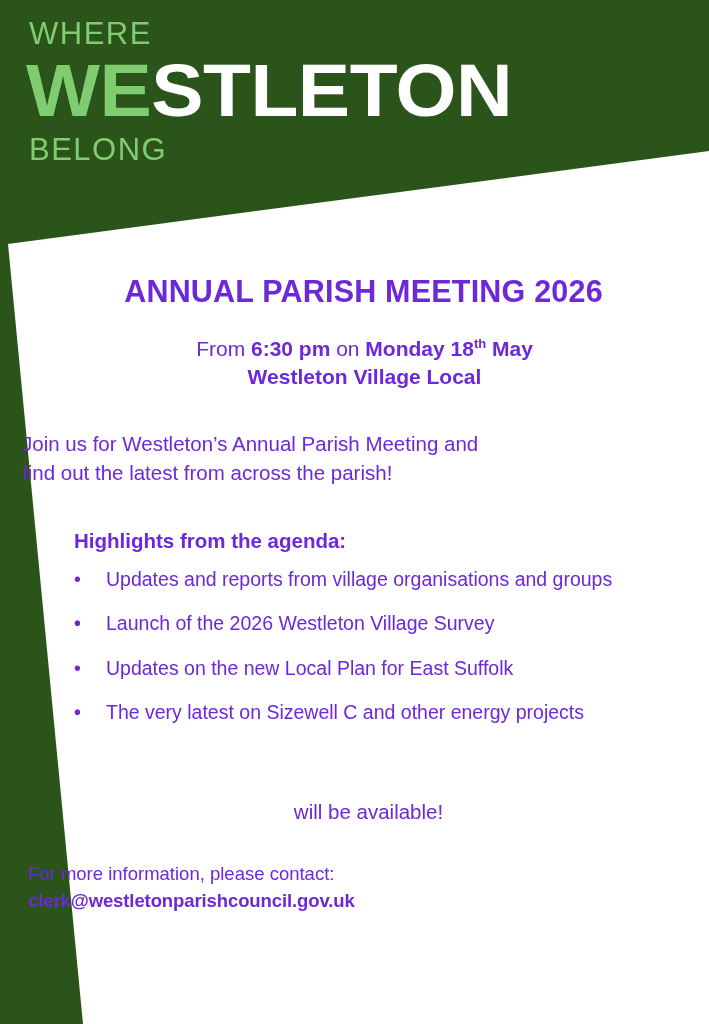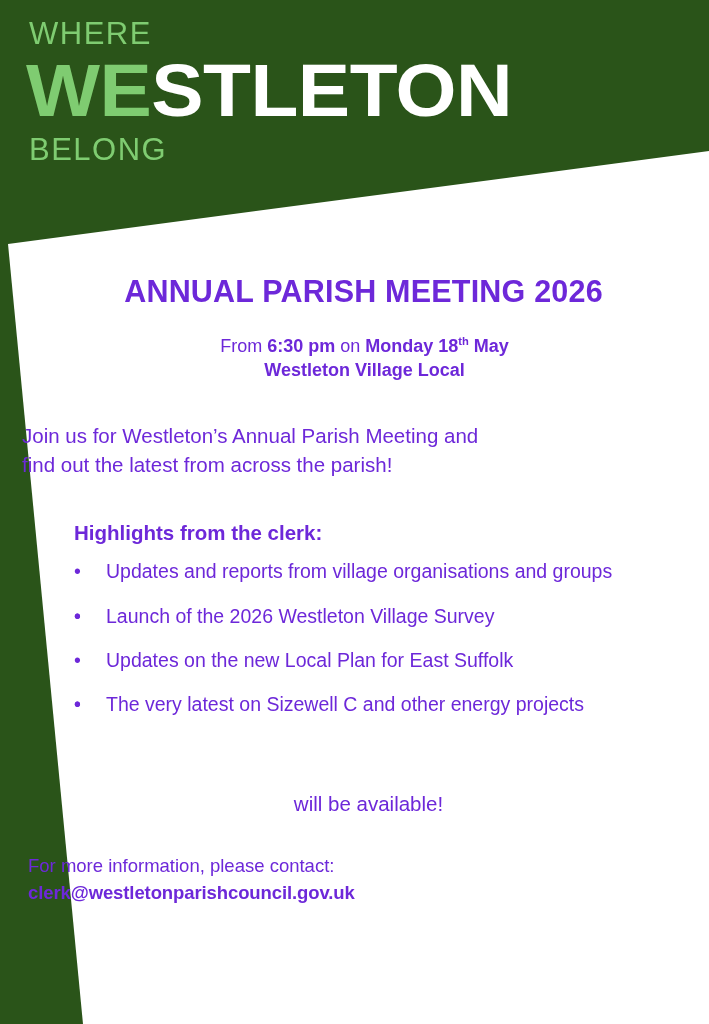--- a/index.html
+++ b/index.html
@@ -83,21 +83,21 @@
     font-size: 30.5px;
     font-weight: 700;
     letter-spacing: 0.2px;
     margin: 0 0 0 18px;
     padding: 0;
     line-height: 1.15;
   }
 
   .when {
     text-align: center;
-    font-size: 18px;
+    font-size: 21px;
     font-weight: 400;
     line-height: 1.33;
     margin: 26px 0 0 20px;
   }
   .when b { font-weight: 700; }
   .when sup {
     font-size: 0.62em;
     vertical-align: super;
     line-height: 0;
   }
@@ -185,21 +185,21 @@
     <p class="when">
       <span>From </span><b>6:30 pm</b><span> on </span><b><span>Monday 18</span><sup>th</sup><span> May</span></b>
       <span class="venue">Westleton Village Local</span>
     </p>
 
     <p class="intro">
       <span>Join us for Westleton’s Annual Parish Meeting and</span><br>
       <span>find out the latest from across the parish!</span>
     </p>
 
-    <p class="agenda-heading">Highlights from the clerk:</p>
+    <p class="agenda-heading">Highlights from the agenda:</p>
 
     <ul class="bullets">
       <li>
         <span class="dot">•</span>
         <span>Updates and reports from village organisations and groups</span>
       </li>
       <li>
         <span class="dot">•</span>
       </li>
       <li>

